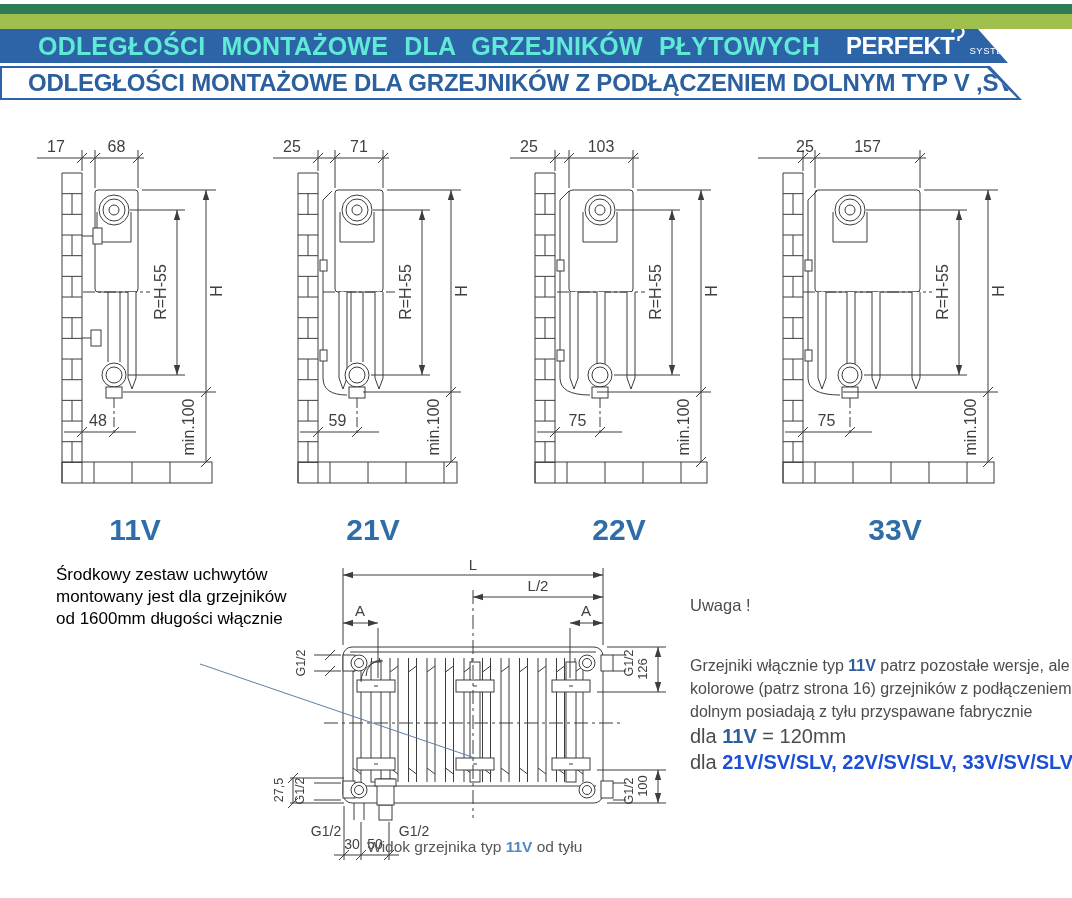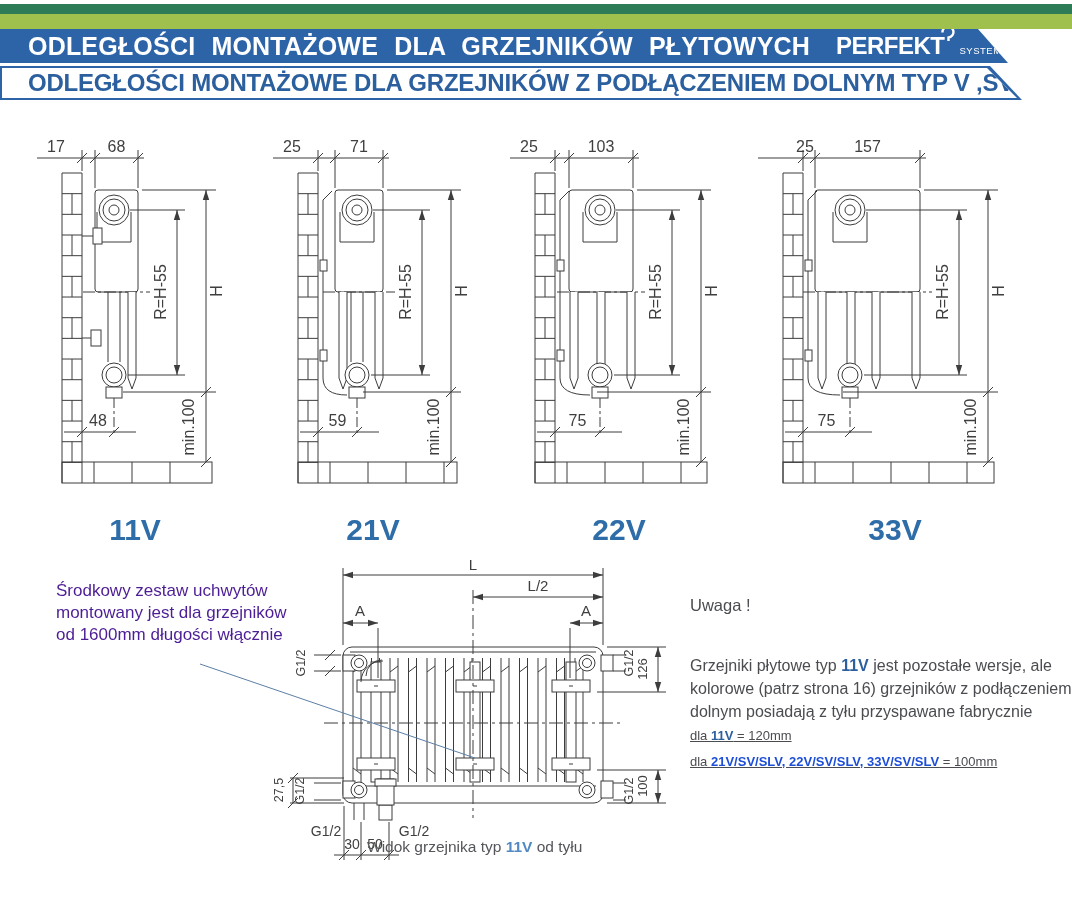--- a/index.html
+++ b/index.html
@@ -4,41 +4,41 @@
 <style>
   html,body{margin:0;padding:0;background:#fff;}
   .page{position:relative;width:1072px;height:898px;background:#fff;overflow:hidden;
         font-family:"Liberation Sans",sans-serif;}
   .bar{position:absolute;left:0;width:1072px;}
   #bar-dark{top:4px;height:10px;}
   #bar-green{top:14px;height:15px;}
   #banner-blue{position:absolute;left:0;top:29px;width:1072px;height:34px;
      clip-path:polygon(0 0,978px 0,1008px 100%,0 100%);
      display:flex;align-items:center;}
-  #banner-title{color:#ffffff;font-size:25px;font-weight:700;word-spacing:9px;
-     letter-spacing:.2px;margin-left:28px;white-space:nowrap;}
+  #banner-title{color:#5eead4;font-size:25px;font-weight:700;word-spacing:9px;
+     letter-spacing:.2px;margin-left:38px;white-space:nowrap;}
   .brand{color:#fff;margin-left:26px;display:flex;align-items:baseline;position:relative;}
   .brand-name{font-size:24px;font-weight:700;letter-spacing:-.5px;}
   .brand-sub{font-size:9.5px;font-weight:400;letter-spacing:.5px;margin-left:1px;}
   .swoosh{position:relative;top:-8px;left:-4px;}
   #banner-white-outer{position:absolute;left:0;top:66px;width:1072px;height:34px;
      clip-path:polygon(0 0,990px 0,1022px 100%,0 100%);}
   #banner-white{position:absolute;left:0;top:2px;width:1068px;height:30px;background:#fff;
      clip-path:polygon(2px 0,987px 0,1017px 100%,2px 100%);
      display:flex;align-items:center;}
   #subtitle{font-size:24px;font-weight:600;margin-left:28px;white-space:nowrap;letter-spacing:-.2px;}
   svg text{font-family:"Liberation Sans",sans-serif;}
   #side-svg{position:absolute;left:0;top:130px;}
   #rear-svg{position:absolute;left:0;top:555px;}
-  #left-note{position:absolute;left:56px;top:580px;font-size:17px;line-height:22px;color:#4c1d95;}
+  #left-note{position:absolute;left:56px;top:564px;font-size:17px;line-height:22px;color:#000000;}
   #caption{position:absolute;left:367px;top:838px;font-size:15.5px;color:#54565a;text-align:center;}
   #warning{position:absolute;left:690px;top:596px;width:382px;color:#4a4c50;}
   #warning-title{font-size:16.5px;margin-bottom:39px;}
   .w-line{font-size:16px;line-height:23px;white-space:nowrap;}
-  .w-rule{font-size:13px;line-height:26px;white-space:nowrap;text-decoration:underline;}
+  .w-rule{font-size:20px;line-height:26px;white-space:nowrap;}
   .hl{font-weight:700;}
 </style>
 </head>
 <body>
 
 <div class="page">
   <div class="bar" id="bar-dark" style="background: rgb(46, 123, 87);"></div>
   <div class="bar" id="bar-green" style="background: rgb(160, 192, 78);"></div>
 
   <div id="banner-blue" style="background: rgb(45, 100, 168);">
@@ -538,21 +538,21 @@
         <text x="414" y="836" font-size="14" fill="#3f3f3f" text-anchor="middle" font-weight="400">G1/2</text>
         <line x1="200" y1="664" x2="475" y2="758" stroke="#5b7fa6" stroke-width="1" fill="none"></line>
       </g>
     </svg>
 
   <div id="caption"><span>Widok grzejnika typ </span><span class="hl" style="color: rgb(81, 137, 194);">11V</span><span> od tyłu</span></div>
 
   <div id="warning">
     <div id="warning-title">Uwaga !</div>
     <div id="warning-par">
-        <div class="w-line"><span>Grzejniki płytowe typ </span><span class="hl" style="color: rgb(43, 95, 158);">11V</span><span> jest pozostałe wersje, ale</span></div>
+        <div class="w-line"><span>Grzejniki włącznie typ </span><span class="hl" style="color: rgb(43, 95, 158);">11V</span><span> patrz pozostałe wersje, ale</span></div>
         <div class="w-line"><span>kolorowe (patrz strona 16) grzejników z podłączeniem</span></div>
         <div class="w-line"><span>dolnym posiadają z tyłu przyspawane fabrycznie</span></div>
       </div>
     <div id="warning-rules">
         <div class="w-rule"><span>dla </span><span class="hl" style="color: rgb(43, 95, 158);">11V</span><span> = 120mm</span></div>
         <div class="w-rule"><span>dla </span><span class="hl" style="color: #1d4ed8;">21V/SV/SLV, 22V/SV/SLV, 33V/SV/SLV</span><span> = 100mm</span></div>
       </div>
   </div>
 </div>
 

